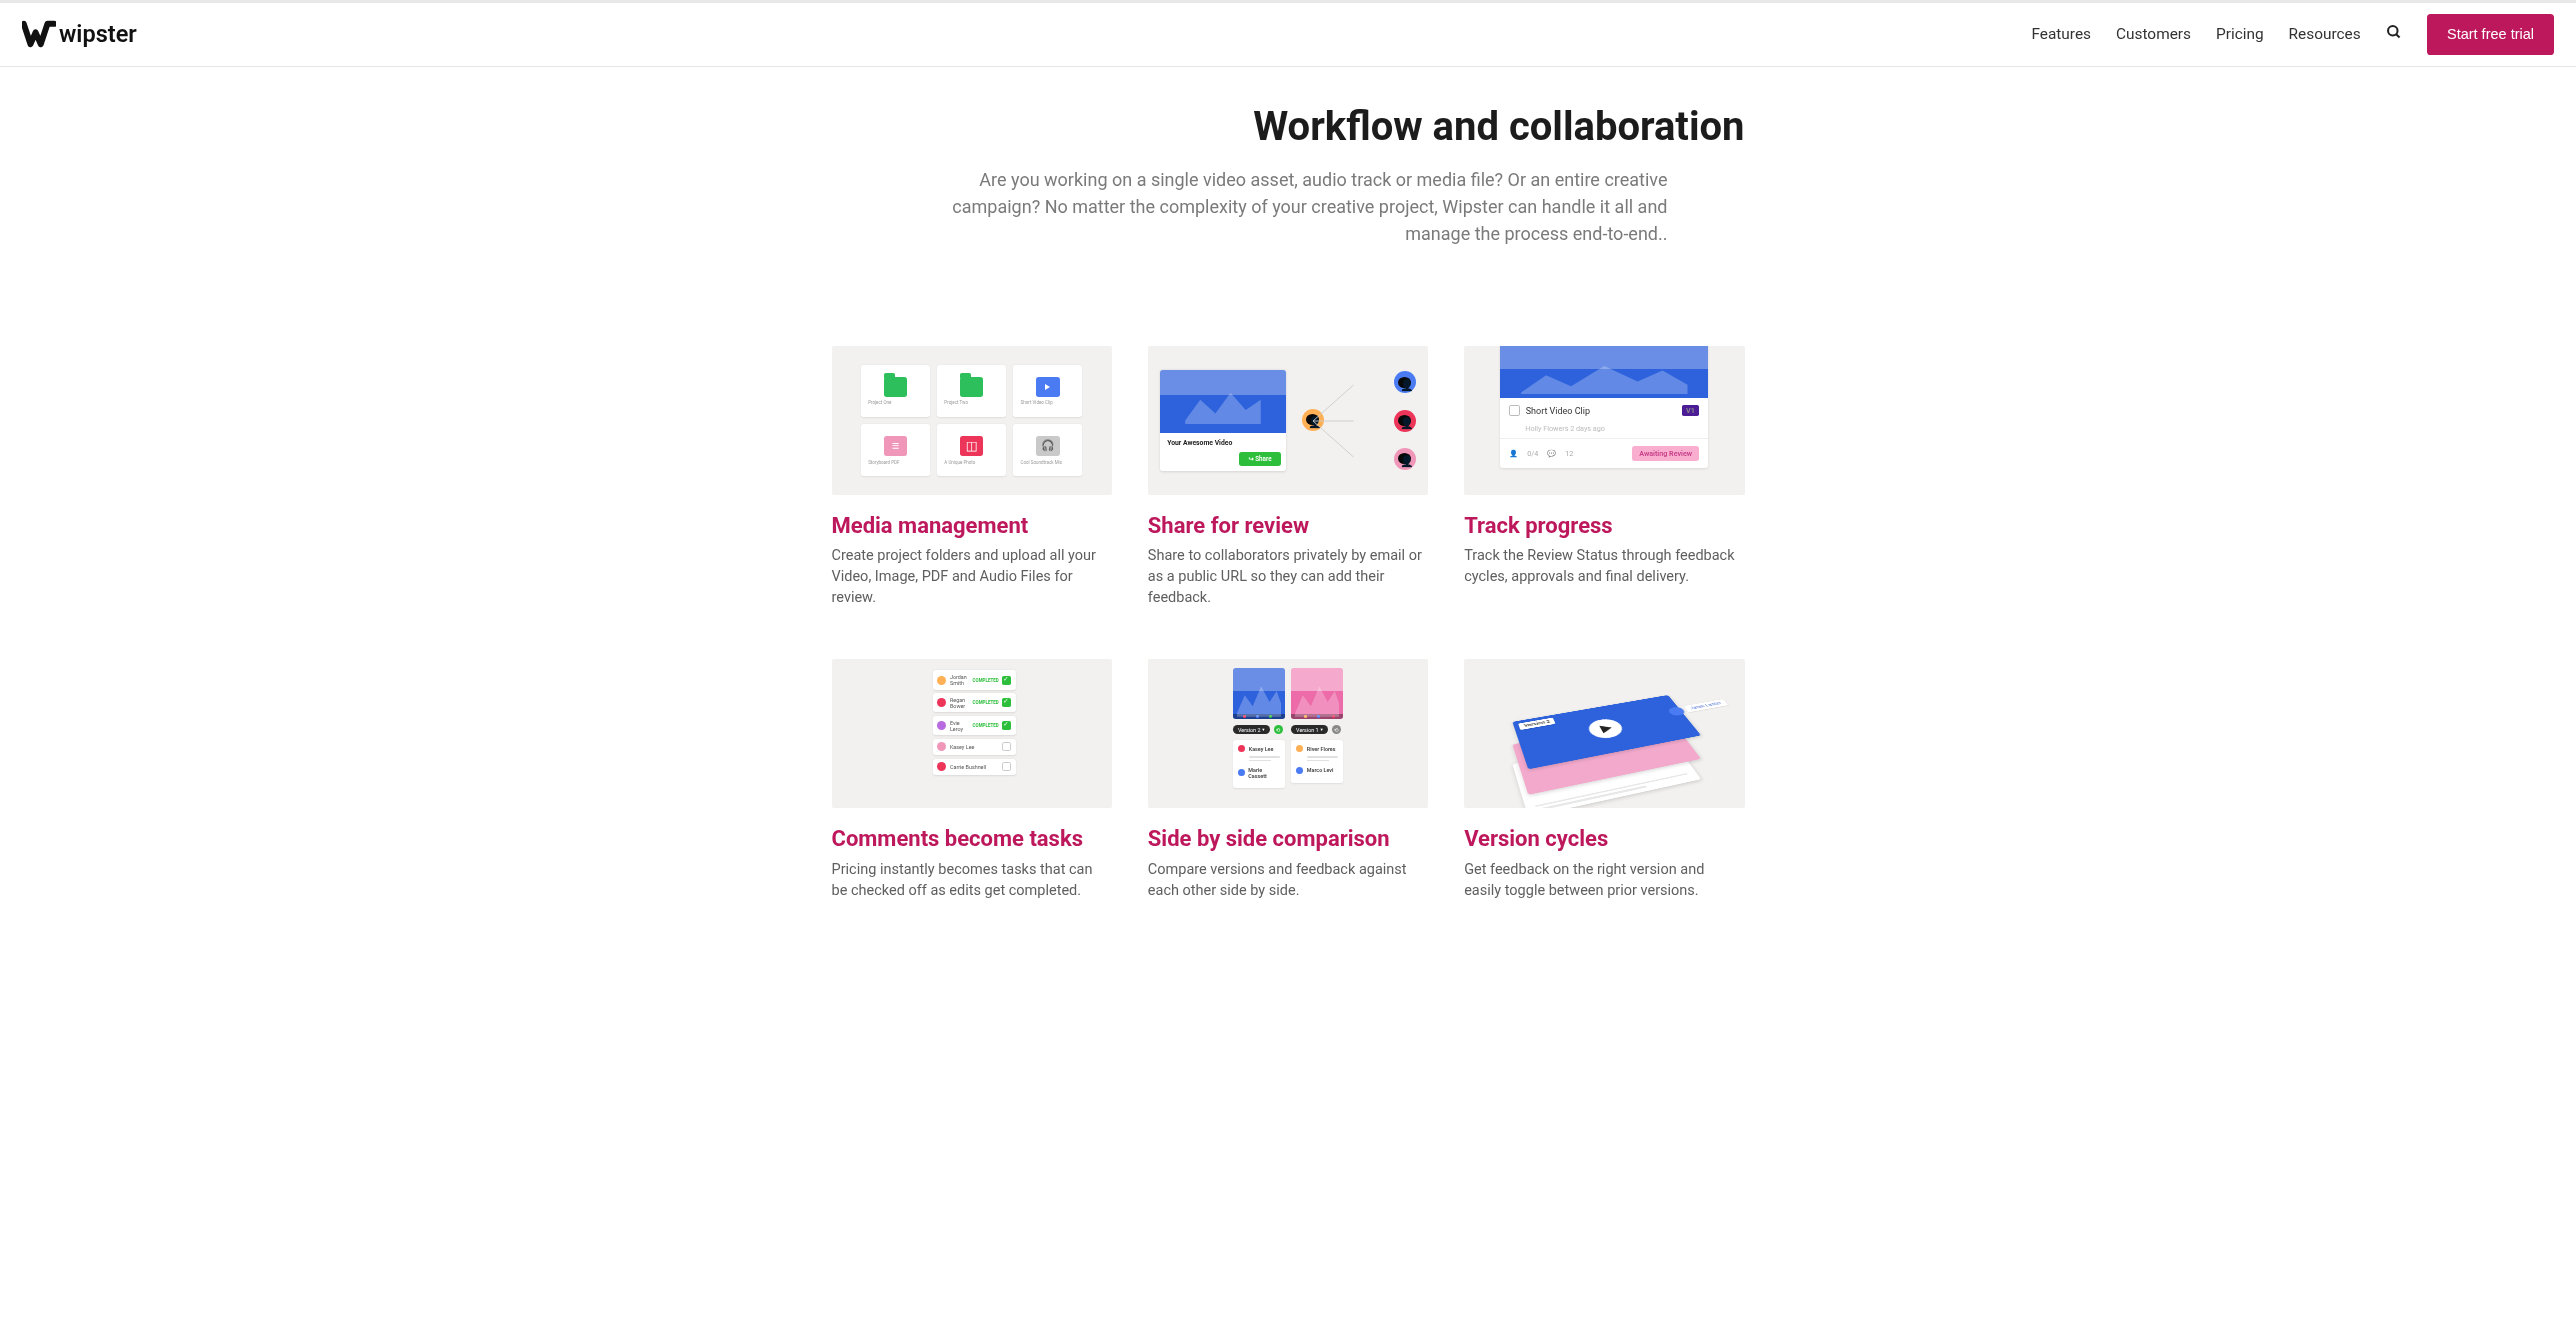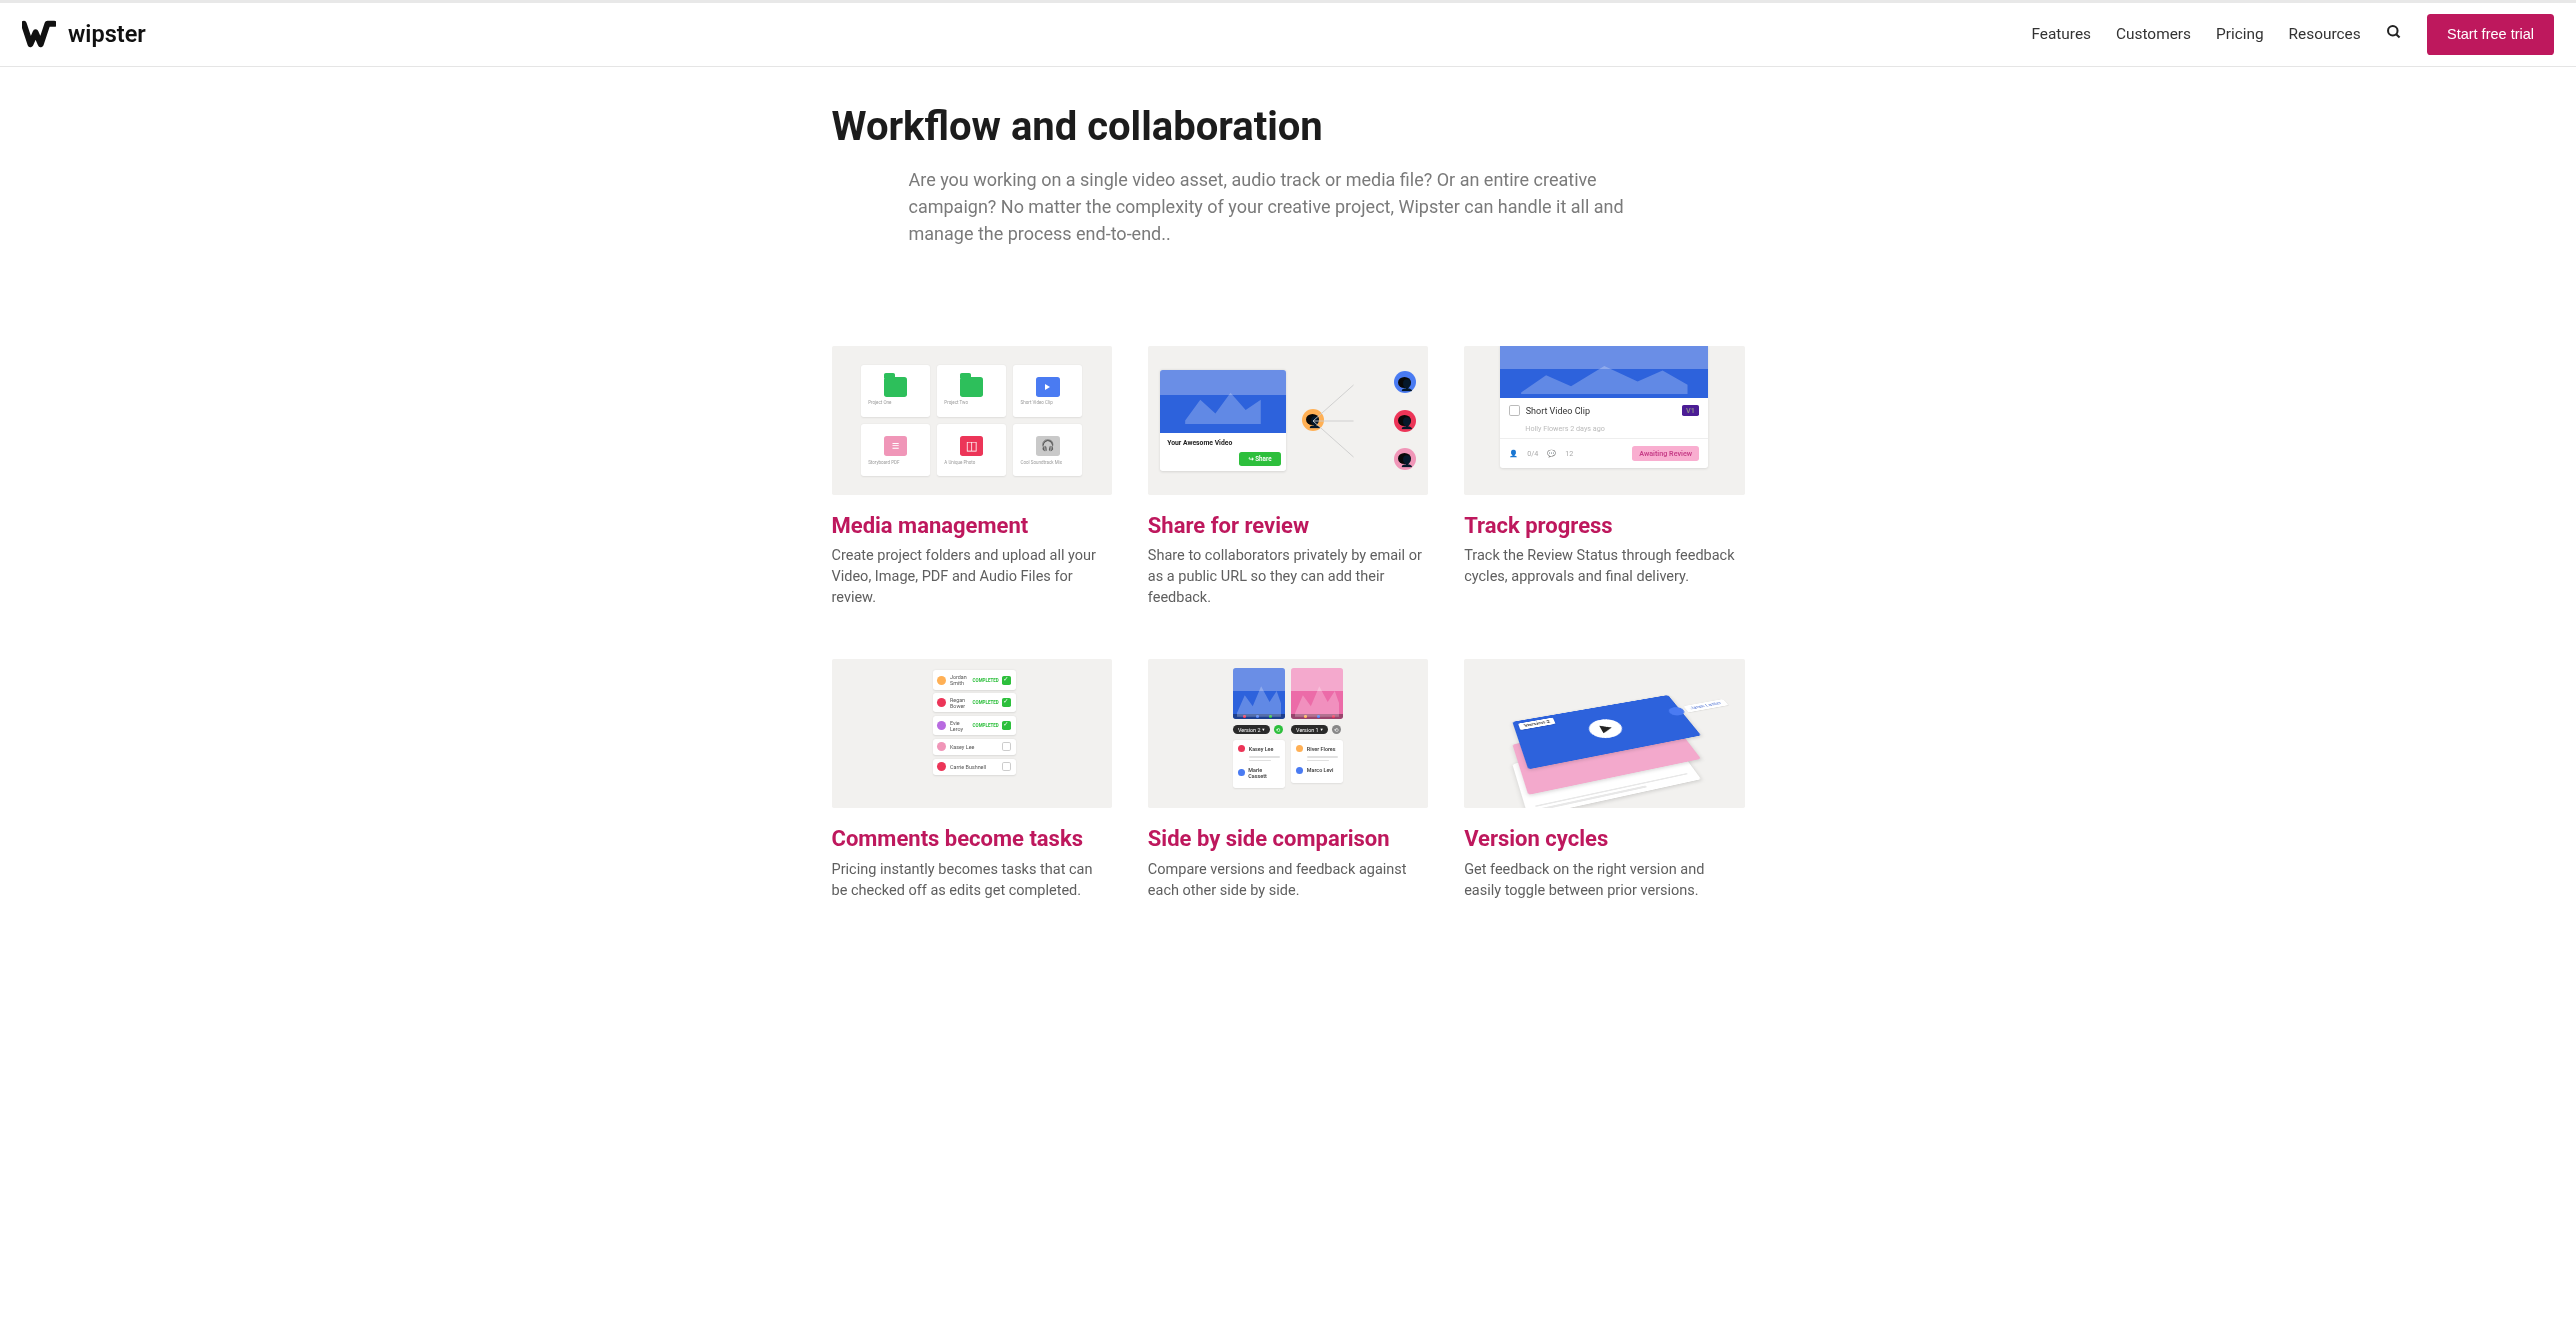--- a/index.html
+++ b/index.html
@@ -15,21 +15,21 @@
   header {
     display: flex;
     align-items: center;
     justify-content: space-between;
     padding: 11px 22px;
     border-bottom: 0.9px solid #e5e5e5;
   }
   .logo {
     display: flex;
     align-items: center;
-    gap: 12px;
+    gap: 3px;
     font-size: 23.5px;
     font-weight: 600;
     color: #111;
   }
   .logo svg { width: 34px; height: 34px; }
   nav {
     display: flex;
     align-items: center;
     gap: 25px;
   }
@@ -44,21 +44,21 @@
     background: #be185d;
     color: #fff;
     padding: 12.6px 20px;
     border: none;
     border-radius: 3.6px;
     font-size: 14.5px;
     font-weight: 500;
     cursor: pointer;
   }
   main { max-width: 957px; margin: 36px auto 72px; padding: 0 22px; }
-  .hero { text-align: left; margin-bottom: 99px; }
+  .hero { text-align: right; margin-bottom: 99px; }
   .hero h1 {
     font-size: 40px;
     font-weight: 700;
     color: #1c1c1c;
     margin-bottom: 16.3px;
   }
   .hero p {
     font-size: 18px;
     line-height: 1.5;
     color: #7a7a7a;

